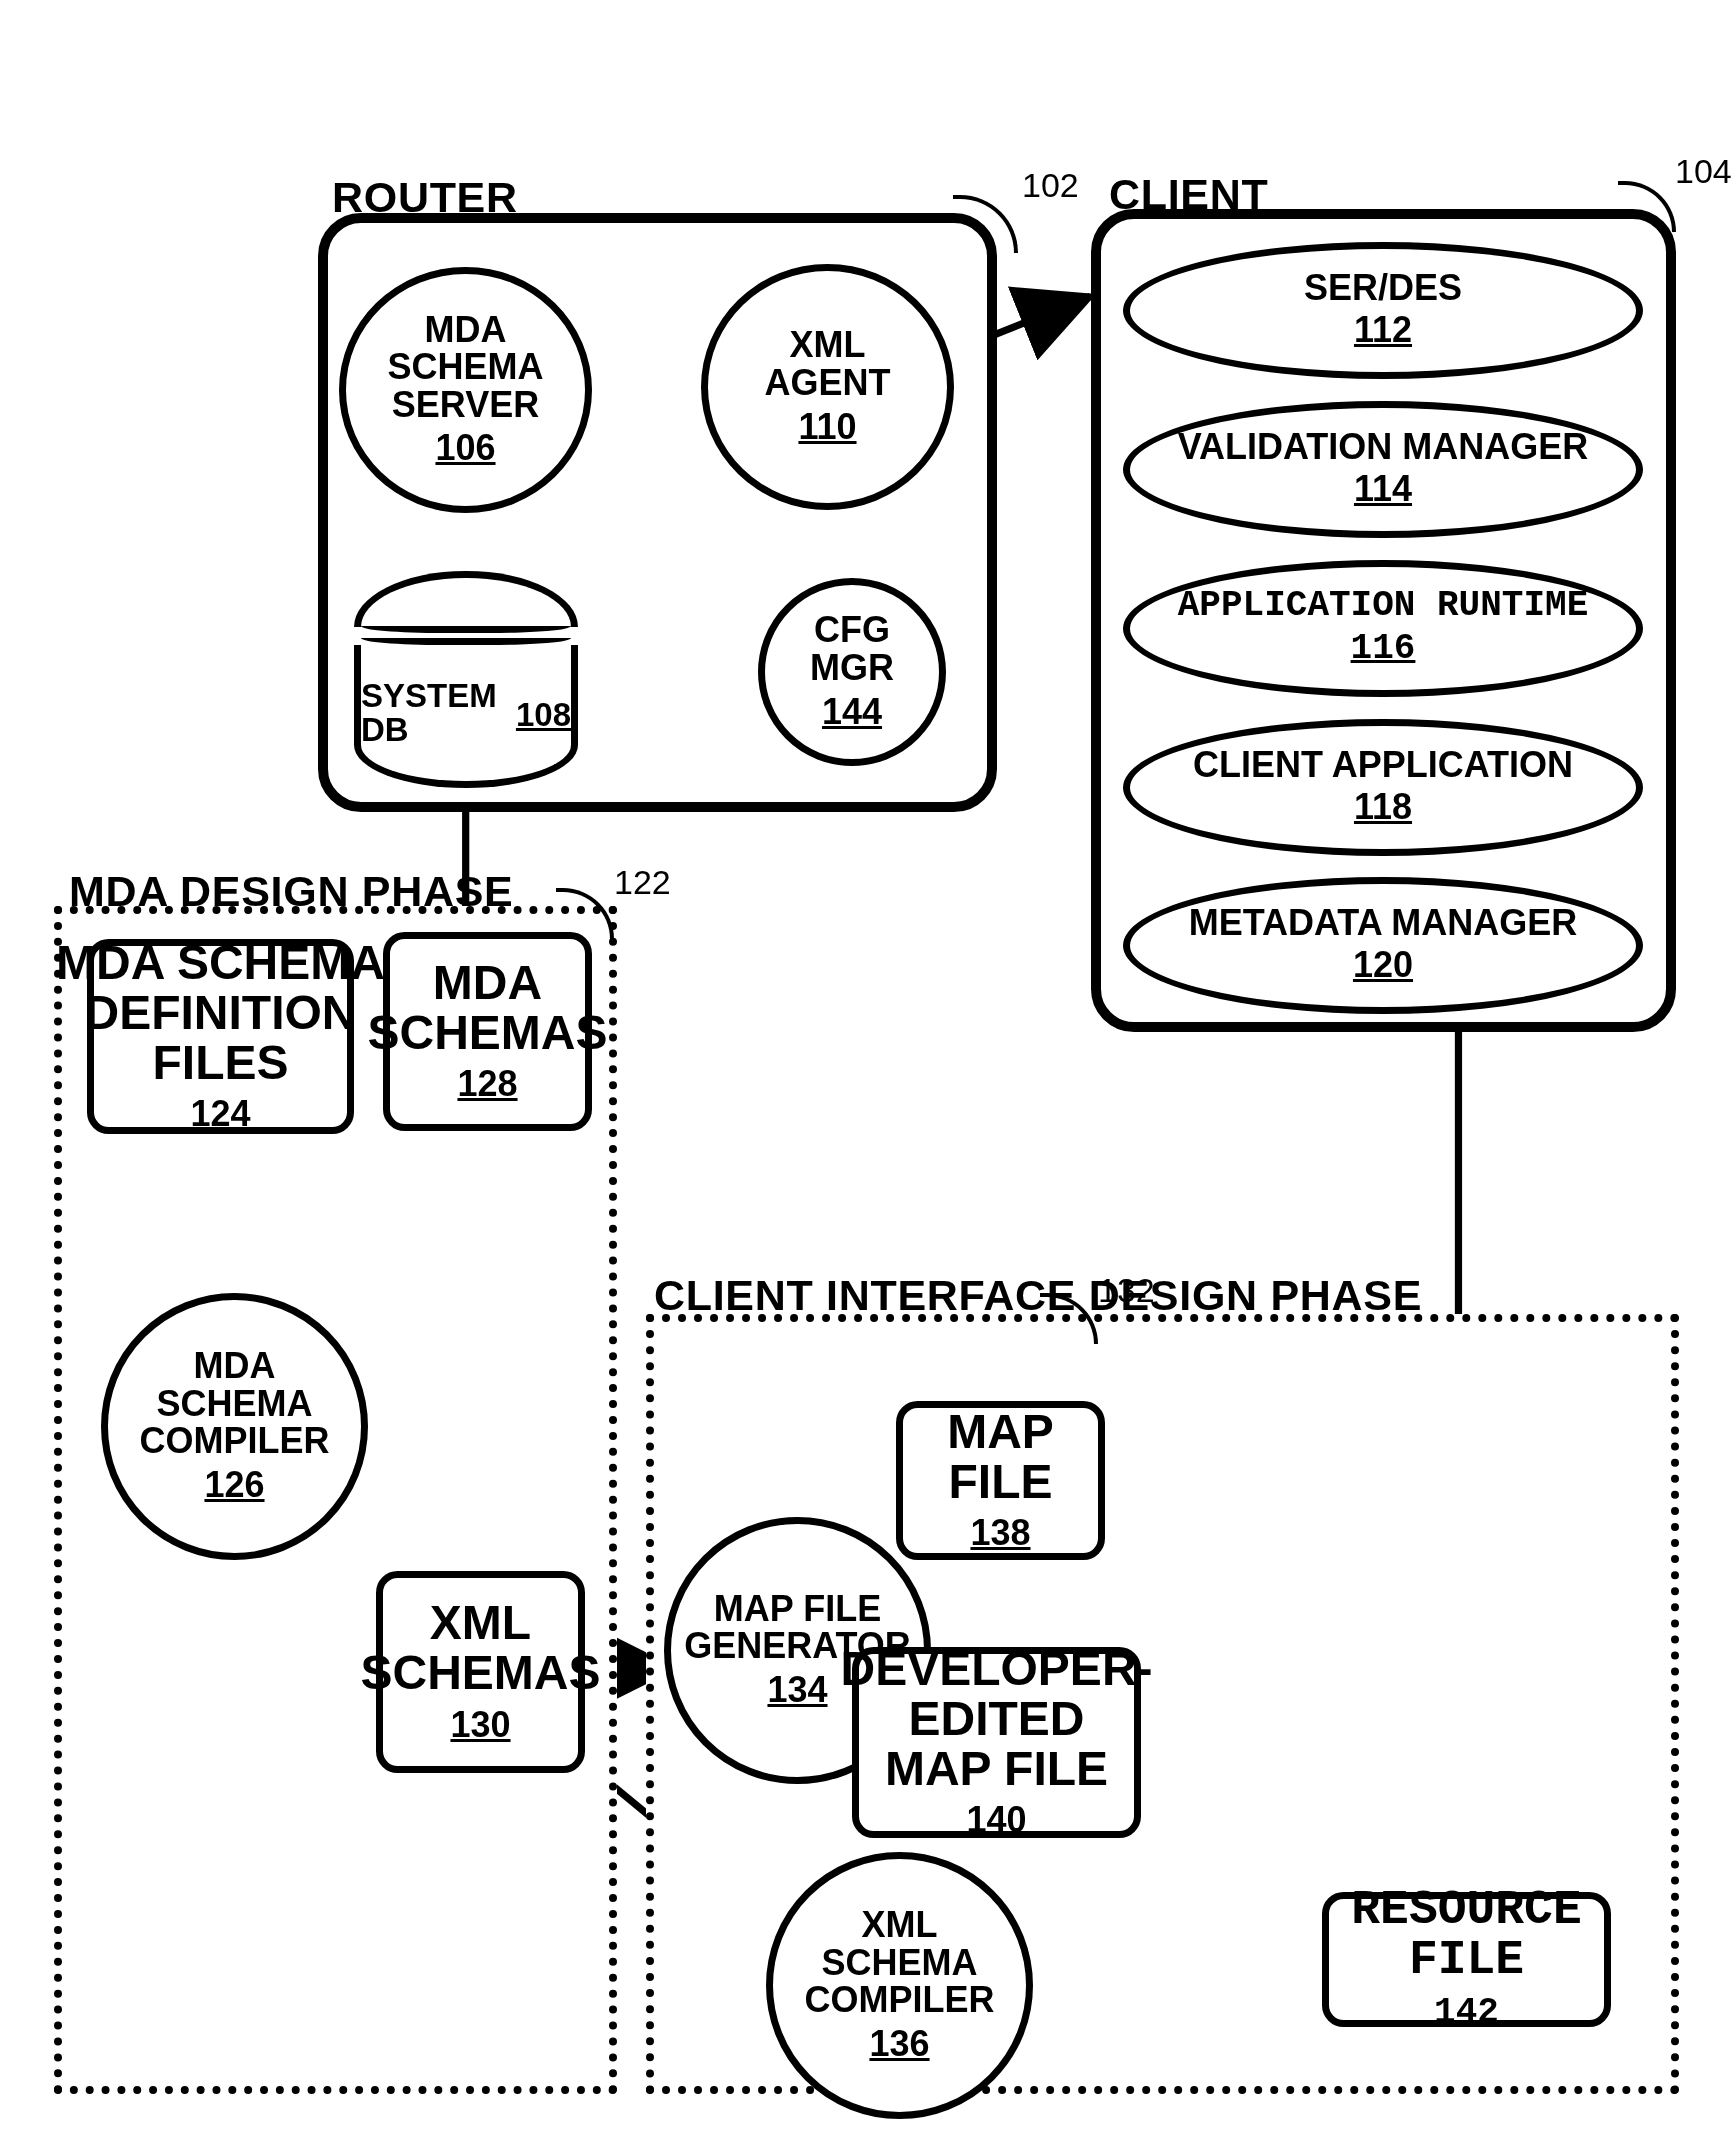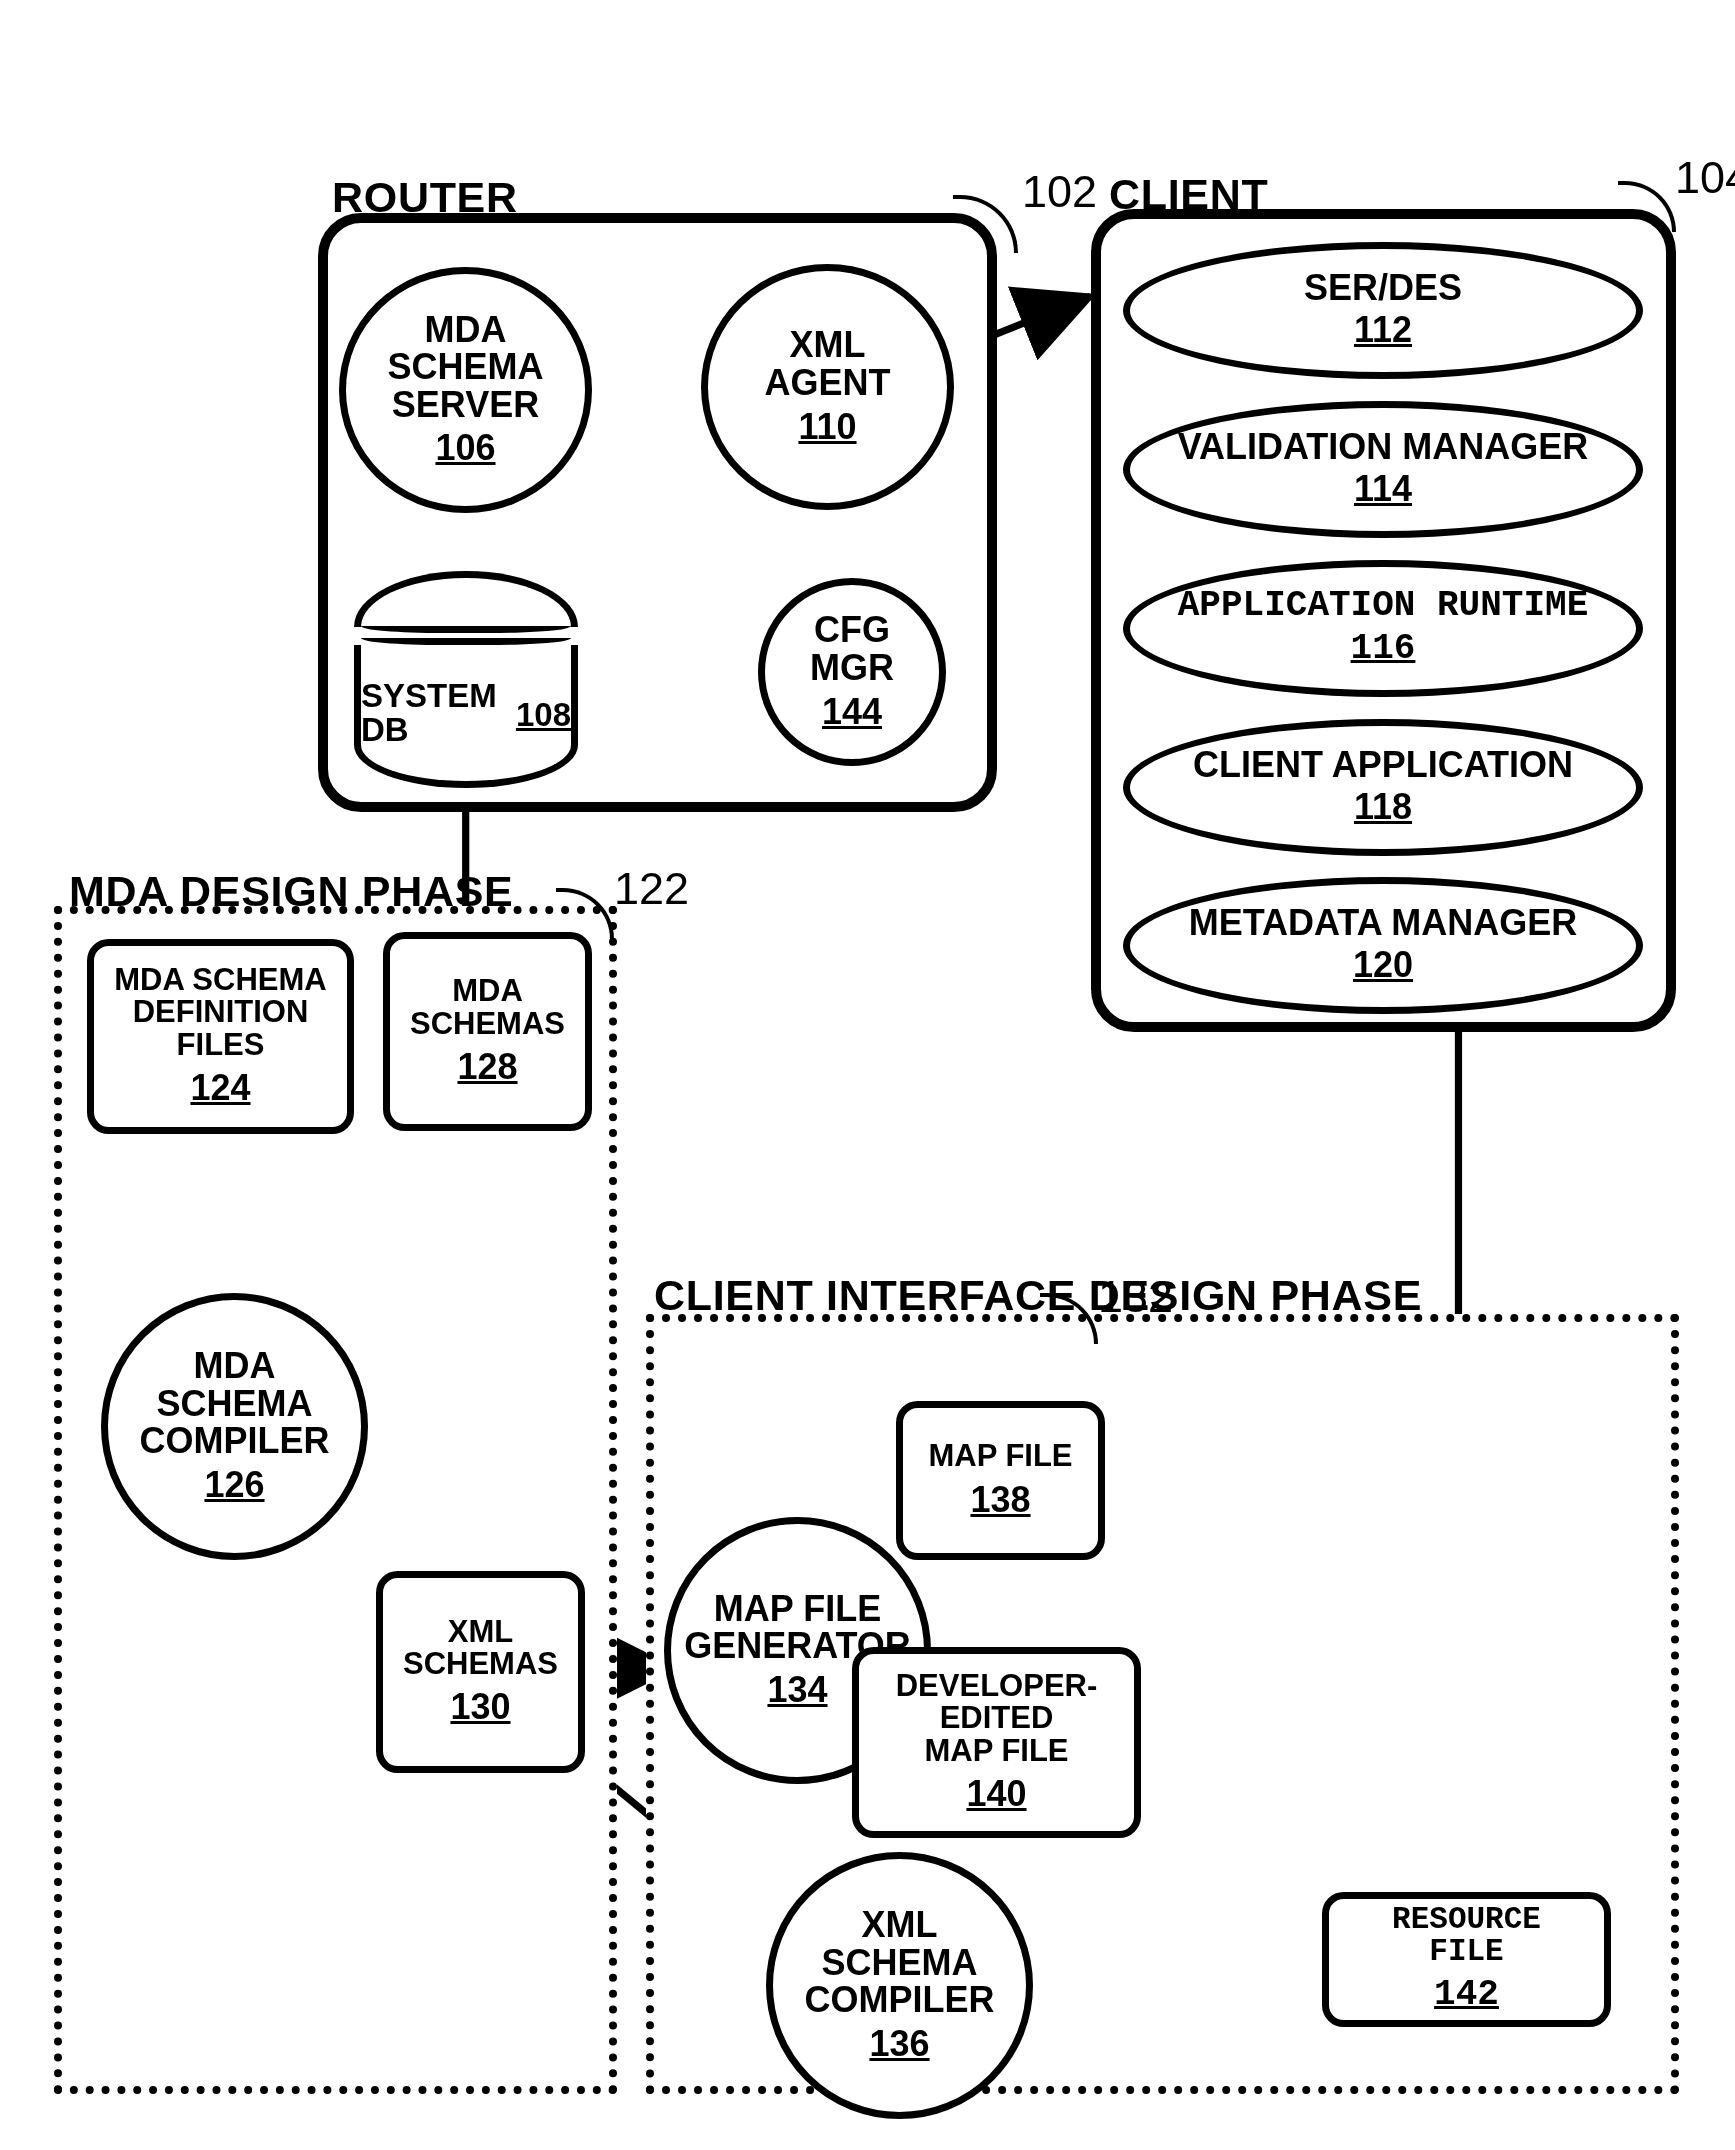--- a/index.html
+++ b/index.html
@@ -11,28 +11,28 @@
   .canvas { position: relative; width: 1735px; height: 2151px; background:#fff; }
   .abs { position: absolute; box-sizing: border-box; }
 
   .big-title { font-size: 79px; font-weight: 900; white-space: nowrap; }
 
   .solid-group { border: 10px solid #000; border-radius: 43px; background:#fff; }
   .dotted-group { border: 8.7px dotted #000; border-radius: 0; background:#fff; }
 
   .group-label { font-size: 43px; font-weight: 700; letter-spacing: 0.7px; }
 
-  .ref-num { font-size: 45px; }
+  .ref-num { font-size: 34px; }
   .lead-arc { border-top: 4.3px solid #000; border-right: 4.3px solid #000;
               border-top-right-radius: 65px; }
 
   .rect-box { border: 7.2px solid #000; border-radius: 21.7px; background:#fff;
               display:flex; flex-direction:column; align-items:center; justify-content:center;
               text-align:center; }
-  .rect-box .name { font-size: 31px; font-weight:700; line-height:1.04; }
+  .rect-box .name { font-size: 48px; font-weight:700; line-height:1.04; }
   .rect-box .num  { font-size: 36px; text-decoration: underline; font-weight:700; margin-top:5.8px; }
 
   .circle { border: 7.2px solid #000; border-radius: 50%; background:#fff;
             display:flex; flex-direction:column; align-items:center; justify-content:center;
             text-align:center; }
   .circle .name { font-size: 36px; font-weight:700; line-height:1.04; }
   .circle .num  { font-size: 36px; text-decoration: underline; font-weight:700; margin-top:4.3px; }
 
   .ellipse { border: 7.2px solid #000; border-radius: 50%; background:#fff;
              display:flex; flex-direction:column; align-items:center; justify-content:center;

